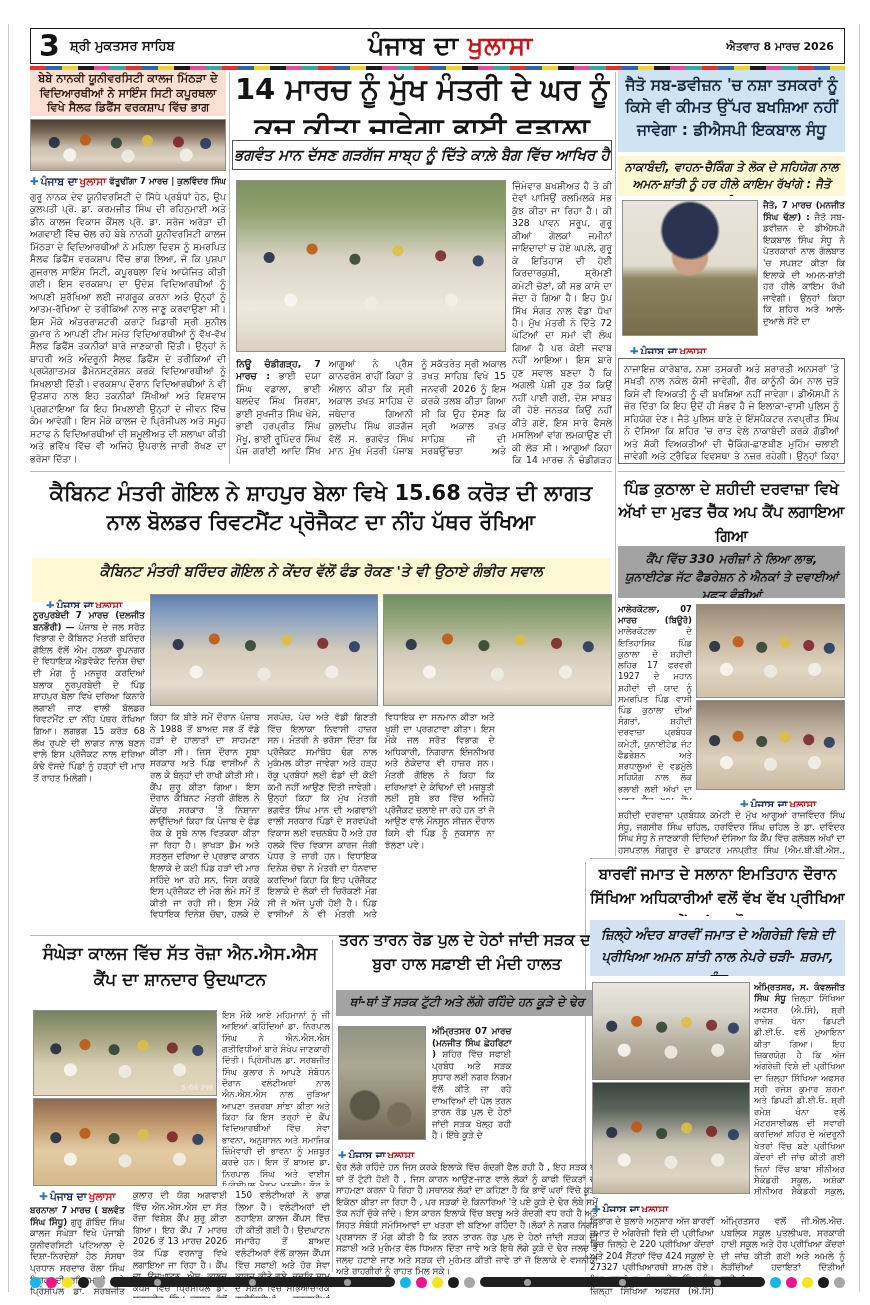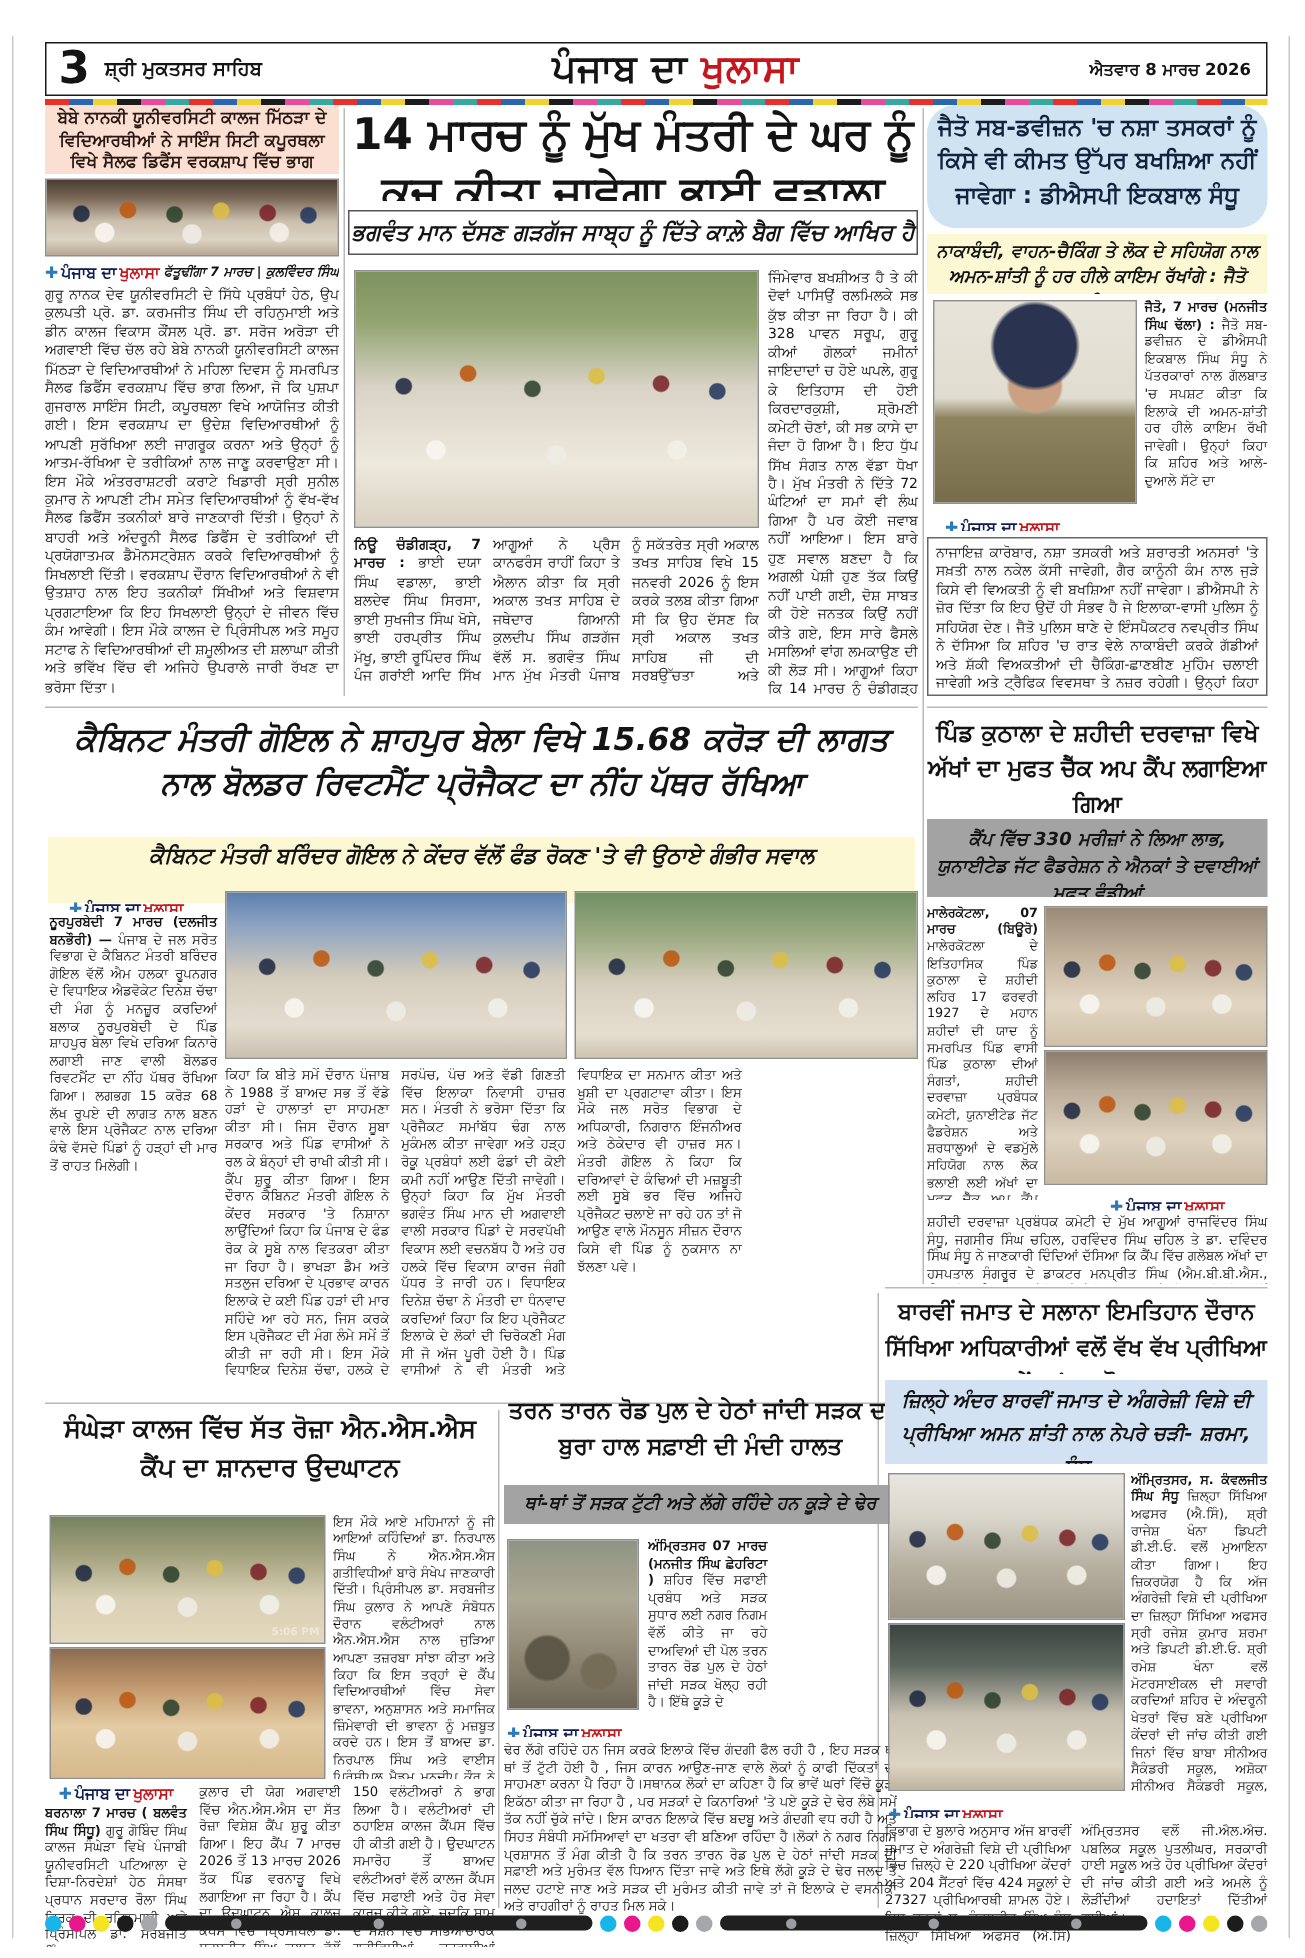--- a/index.html
+++ b/index.html
@@ -81,46 +81,46 @@
 <div class="vrule" style="left:332px;top:940px;height:332px;"></div>
 <div class="hrule" style="left:30px;top:471px;width:582px;"></div>
 <div class="hrule" style="left:618px;top:471px;width:227px;"></div>
 <div class="hrule" style="left:30px;top:935px;width:570px;"></div>
 <div class="hrule" style="left:590px;top:858px;width:255px;"></div>
 
 <div class="abs hl hl-pink ctr" style="left:30px;top:70px;width:196px;height:46px;font-size:11.3px;line-height:1.3;padding:2px 4px;">ਬੇਬੇ ਨਾਨਕੀ ਯੂਨੀਵਰਸਿਟੀ ਕਾਲਜ ਮਿੱਠੜਾ ਦੇ ਵਿਦਿਆਰਥੀਆਂ ਨੇ ਸਾਇੰਸ ਸਿਟੀ ਕਪੂਰਥਲਾ ਵਿਖੇ ਸੈਲਫ ਡਿਫੈਂਸ ਵਰਕਸ਼ਾਪ ਵਿੱਚ ਭਾਗ ਲਿਆ</div>
 <div class="photo" style="left:30px;top:119px;width:196px;height:52px;background:linear-gradient(180deg,#4a3c33 0%,#7c6a58 25%,#cbbfae 55%,#ddd3c2 80%,#b7a794 100%);"></div>
 <div class="abs" style="left:30px;top:174px;width:196px;height:15px;display:flex;justify-content:space-between;align-items:center;">
   <span class="tag"><span class="plus">✚</span><span class="dark">ਪੰਜਾਬ ਦਾ</span><span class="red">ਖੁਲਾਸਾ</span></span>
-  <span class="byl" style="font-size:8.6px;font-style:italic;">ਫੱਤੂਢੀਂਗਾ 7 ਮਾਰਚ | ਕੁਲਵਿੰਦਰ ਸਿੰਘ</span>
+  <span class="byl" style="font-size:8.6px;">ਫੱਤੂਢੀਂਗਾ 7 ਮਾਰਚ | ਕੁਲਵਿੰਦਰ ਸਿੰਘ</span>
 </div>
 <div class="abs j body-txt" style="left:30px;top:191px;width:196px;height:272px;">ਗੁਰੂ ਨਾਨਕ ਦੇਵ ਯੂਨੀਵਰਸਿਟੀ ਦੇ ਸਿੱਧੇ ਪ੍ਰਬੰਧਾਂ ਹੇਠ, ਉਪ ਕੁਲਪਤੀ ਪ੍ਰੋ. ਡਾ. ਕਰਮਜੀਤ ਸਿੰਘ ਦੀ ਰਹਿਨੁਮਾਈ ਅਤੇ ਡੀਨ ਕਾਲਜ ਵਿਕਾਸ ਕੌਂਸਲ ਪ੍ਰੋ. ਡਾ. ਸਰੋਜ ਅਰੋੜਾ ਦੀ ਅਗਵਾਈ ਵਿੱਚ ਚੱਲ ਰਹੇ ਬੇਬੇ ਨਾਨਕੀ ਯੂਨੀਵਰਸਿਟੀ ਕਾਲਜ ਮਿੱਠੜਾ ਦੇ ਵਿਦਿਆਰਥੀਆਂ ਨੇ ਮਹਿਲਾ ਦਿਵਸ ਨੂੰ ਸਮਰਪਿਤ ਸੈਲਫ ਡਿਫੈਂਸ ਵਰਕਸ਼ਾਪ ਵਿੱਚ ਭਾਗ ਲਿਆ, ਜੋ ਕਿ ਪੁਸ਼ਪਾ ਗੁਜਰਾਲ ਸਾਇੰਸ ਸਿਟੀ, ਕਪੂਰਥਲਾ ਵਿਖੇ ਆਯੋਜਿਤ ਕੀਤੀ ਗਈ। ਇਸ ਵਰਕਸ਼ਾਪ ਦਾ ਉਦੇਸ਼ ਵਿਦਿਆਰਥੀਆਂ ਨੂੰ ਆਪਣੀ ਸੁਰੱਖਿਆ ਲਈ ਜਾਗਰੂਕ ਕਰਨਾ ਅਤੇ ਉਨ੍ਹਾਂ ਨੂੰ ਆਤਮ-ਰੱਖਿਆ ਦੇ ਤਰੀਕਿਆਂ ਨਾਲ ਜਾਣੂ ਕਰਵਾਉਣਾ ਸੀ। ਇਸ ਮੌਕੇ ਅੰਤਰਰਾਸ਼ਟਰੀ ਕਰਾਟੇ ਖਿਡਾਰੀ ਸ੍ਰੀ ਸੁਨੀਲ ਕੁਮਾਰ ਨੇ ਆਪਣੀ ਟੀਮ ਸਮੇਤ ਵਿਦਿਆਰਥੀਆਂ ਨੂੰ ਵੱਖ-ਵੱਖ ਸੈਲਫ ਡਿਫੈਂਸ ਤਕਨੀਕਾਂ ਬਾਰੇ ਜਾਣਕਾਰੀ ਦਿੱਤੀ। ਉਨ੍ਹਾਂ ਨੇ ਬਾਹਰੀ ਅਤੇ ਅੰਦਰੂਨੀ ਸੈਲਫ ਡਿਫੈਂਸ ਦੇ ਤਰੀਕਿਆਂ ਦੀ ਪ੍ਰਯੋਗਾਤਮਕ ਡੈਮੋਨਸਟ੍ਰੇਸ਼ਨ ਕਰਕੇ ਵਿਦਿਆਰਥੀਆਂ ਨੂੰ ਸਿਖਲਾਈ ਦਿੱਤੀ। ਵਰਕਸ਼ਾਪ ਦੌਰਾਨ ਵਿਦਿਆਰਥੀਆਂ ਨੇ ਵੀ ਉਤਸ਼ਾਹ ਨਾਲ ਇਹ ਤਕਨੀਕਾਂ ਸਿੱਖੀਆਂ ਅਤੇ ਵਿਸ਼ਵਾਸ ਪ੍ਰਗਟਾਇਆ ਕਿ ਇਹ ਸਿਖਲਾਈ ਉਨ੍ਹਾਂ ਦੇ ਜੀਵਨ ਵਿੱਚ ਕੰਮ ਆਵੇਗੀ। ਇਸ ਮੌਕੇ ਕਾਲਜ ਦੇ ਪ੍ਰਿੰਸੀਪਲ ਅਤੇ ਸਮੂਹ ਸਟਾਫ ਨੇ ਵਿਦਿਆਰਥੀਆਂ ਦੀ ਸ਼ਮੂਲੀਅਤ ਦੀ ਸ਼ਲਾਘਾ ਕੀਤੀ ਅਤੇ ਭਵਿੱਖ ਵਿੱਚ ਵੀ ਅਜਿਹੇ ਉਪਰਾਲੇ ਜਾਰੀ ਰੱਖਣ ਦਾ ਭਰੋਸਾ ਦਿੱਤਾ।</div>
 
 <div class="abs hl ctr" style="left:232px;top:70px;width:380px;height:64px;font-size:29px;line-height:1.35;">14 ਮਾਰਚ ਨੂੰ ਮੁੱਖ ਮੰਤਰੀ ਦੇ ਘਰ ਨੂੰ ਕੂਚ ਕੀਤਾ ਜਾਵੇਗਾ ਭਾਈ ਵਡਾਲਾ ਭਾਈ ਖੋਸੇ ਭਾਈ ਸਿਰਸਾ</div>
 <div class="abs sub sub-box ctr" style="left:232px;top:140px;width:380px;height:30px;font-size:15px;line-height:28px;">ਭਗਵੰਤ ਮਾਨ ਦੱਸਣ ਗੜਗੱਜ ਸਾਬ੍ਹ ਨੂੰ ਦਿੱਤੇ ਕਾਲ਼ੇ ਬੈਗ ਵਿੱਚ ਆਖਿਰ ਹੈ ਕੀ ਸੀ</div>
 <div class="photo" style="left:236px;top:180px;width:270px;height:172px;background:linear-gradient(180deg,#7d925e 0%,#93a471 20%,#d8d3c5 45%,#eee9dd 75%,#d9d2c2 100%);"></div>
 <div class="abs j body-txt" style="left:512px;top:180px;width:100px;height:284px;">ਜਿੰਮੇਵਾਰ ਬਖਸ਼ੀਅਤ ਹੈ ਤੇ ਕੀ ਦੋਵਾਂ ਪਾਸਿਉਂ ਰਲਮਿਲਕੇ ਸਭ ਕੁੱਝ ਕੀਤਾ ਜਾ ਰਿਹਾ ਹੈ। ਕੀ 328 ਪਾਵਨ ਸਰੂਪ, ਗੁਰੂ ਕੀਆਂ ਗੋਲਕਾਂ ਜਮੀਨਾਂ ਜਾਇਦਾਦਾਂ ਚ ਹੋਏ ਘਪਲੇ, ਗੁਰੂ ਕੇ ਇਤਿਹਾਸ ਦੀ ਹੋਈ ਕਿਰਦਾਰਕੁਸ਼ੀ, ਸ਼੍ਰੋਮਣੀ ਕਮੇਟੀ ਚੋਣਾਂ, ਕੀ ਸਭ ਕਾਸੇ ਦਾ ਜੰਦਾ ਹੋ ਗਿਆ ਹੈ। ਇਹ ਧੁੱਪ ਸਿੱਖ ਸੰਗਤ ਨਾਲ ਵੱਡਾ ਧੋਖਾ ਹੈ। ਮੁੱਖ ਮੰਤਰੀ ਨੇ ਦਿੱਤੇ 72 ਘੰਟਿਆਂ ਦਾ ਸਮਾਂ ਵੀ ਲੰਘ ਗਿਆ ਹੈ ਪਰ ਕੋਈ ਜਵਾਬ ਨਹੀਂ ਆਇਆ। ਇਸ ਬਾਰੇ ਹੁਣ ਸਵਾਲ ਬਣਦਾ ਹੈ ਕਿ ਅਗਲੀ ਪੇਸ਼ੀ ਹੁਣ ਤੱਕ ਕਿਉਂ ਨਹੀਂ ਪਾਈ ਗਈ, ਦੋਸ਼ ਸਾਬਤ ਕੀ ਹੋਏ ਜਨਤਕ ਕਿਉਂ ਨਹੀਂ ਕੀਤੇ ਗਏ, ਇਸ ਸਾਰੇ ਫੈਸਲੇ ਮਸਲਿਆਂ ਵਾਂਗ ਲਮਕਾਉਣ ਦੀ ਕੀ ਲੋੜ ਸੀ। ਆਗੂਆਂ ਕਿਹਾ ਕਿ 14 ਮਾਰਚ ਨੂੰ ਚੰਡੀਗੜ੍ਹ ਵਿਖੇ ਮੁੱਖ ਮੰਤਰੀ ਦੇ ਘਰ ਵੱਲ ਸ਼ਾਂਤਮਈ ਕੂਚ ਕੀਤਾ ਜਾਵੇਗਾ ਅਤੇ ਸਮੂਹ ਸੰਗਤਾਂ ਨੂੰ ਇਸ ਵਿੱਚ ਸ਼ਾਮਲ ਹੋਣ ਦੀ ਅਪੀਲ ਕੀਤੀ ਗਈ।</div>
 <div class="abs j body-txt cols3" style="left:236px;top:358px;width:270px;height:106px;">
   <span class="byl">ਨਿਊ ਚੰਡੀਗੜ੍ਹ, 7 ਮਾਰਚ :</span>
   <span>ਭਾਈ ਦਯਾ ਸਿੰਘ ਵਡਾਲਾ, ਭਾਈ ਬਲਦੇਵ ਸਿੰਘ ਸਿਰਸਾ, ਭਾਈ ਸੁਖਜੀਤ ਸਿੰਘ ਖੋਸੇ, ਭਾਈ ਹਰਪ੍ਰੀਤ ਸਿੰਘ ਮੱਖੂ, ਭਾਈ ਰੂਪਿੰਦਰ ਸਿੰਘ ਪੰਜ ਗਰਾਂਈ ਆਦਿ ਸਿੱਖ ਆਗੂਆਂ ਨੇ ਪ੍ਰੈਸ ਕਾਨਫਰੰਸ ਰਾਹੀਂ ਕਿਹਾ ਤੇ ਐਲਾਨ ਕੀਤਾ ਕਿ ਸ੍ਰੀ ਅਕਾਲ ਤਖਤ ਸਾਹਿਬ ਦੇ ਜਥੇਦਾਰ ਗਿਆਨੀ ਕੁਲਦੀਪ ਸਿੰਘ ਗੜਗੱਜ ਵੱਲੋਂ ਸ. ਭਗਵੰਤ ਸਿੰਘ ਮਾਨ ਮੁੱਖ ਮੰਤਰੀ ਪੰਜਾਬ ਨੂੰ ਸਕੱਤਰੇਤ ਸ੍ਰੀ ਅਕਾਲ ਤਖਤ ਸਾਹਿਬ ਵਿਖੇ 15 ਜਨਵਰੀ 2026 ਨੂੰ ਇਸ ਕਰਕੇ ਤਲਬ ਕੀਤਾ ਗਿਆ ਸੀ ਕਿ ਉਹ ਦੱਸਣ ਕਿ ਸ੍ਰੀ ਅਕਾਲ ਤਖਤ ਸਾਹਿਬ ਜੀ ਦੀ ਸਰਬਉੱਚਤਾ ਅਤੇ ਦਸਵੰਧ ਗੁਰੂ ਕੀ ਗੋਲਕ ਵਿਰੁੱਧ ਇਤਰਾਜ਼ਯੋਗ ਟਿੱਪਣੀਆਂ ਕਰਕੇ ਸਿੱਖ ਭਾਵਨਾਵਾਂ ਨੂੰ ਠੇਸ ਕਿਉਂ ਮਾਰੀ। ਜਿਸ ਦਾ ਸਪਸ਼ਟੀਕਰਨ ਦਿੰਦਿਆਂ ਮੁੱਖ ਮੰਤਰੀ ਨੇ ਇੱਕ ਕਾਲ਼ੇ ਬੈਗ ਚ ਦਸਤਾਵੇਜ਼ ਵੀ ਪੇਸ਼ ਕੀਤੇ ਸਨ।</span>
 </div>
 
-<div class="abs hl hl-blue ctr" style="left:618px;top:70px;width:227px;height:82px;font-size:15.5px;line-height:1.45;padding:4px 4px;border-radius:19px;">ਜੈਤੋ ਸਬ-ਡਵੀਜ਼ਨ 'ਚ ਨਸ਼ਾ ਤਸਕਰਾਂ ਨੂੰ ਕਿਸੇ ਵੀ ਕੀਮਤ ਉੱਪਰ ਬਖਸ਼ਿਆ ਨਹੀਂ ਜਾਵੇਗਾ : ਡੀਐਸਪੀ ਇਕਬਾਲ ਸੰਧੂ</div>
+<div class="abs hl hl-blue ctr" style="left:618px;top:70px;width:227px;height:82px;font-size:15.5px;line-height:1.45;padding:4px 4px;">ਜੈਤੋ ਸਬ-ਡਵੀਜ਼ਨ 'ਚ ਨਸ਼ਾ ਤਸਕਰਾਂ ਨੂੰ ਕਿਸੇ ਵੀ ਕੀਮਤ ਉੱਪਰ ਬਖਸ਼ਿਆ ਨਹੀਂ ਜਾਵੇਗਾ : ਡੀਐਸਪੀ ਇਕਬਾਲ ਸੰਧੂ</div>
 <div class="abs sub sub-yellow ctr" style="left:618px;top:156px;width:227px;height:40px;font-size:11.8px;line-height:1.45;padding:3px 4px;">ਨਾਕਾਬੰਦੀ, ਵਾਹਨ-ਚੈਕਿੰਗ ਤੇ ਲੋਕ ਦੇ ਸਹਿਯੋਗ ਨਾਲ ਅਮਨ-ਸ਼ਾਂਤੀ ਨੂੰ ਹਰ ਹੀਲੇ ਕਾਇਮ ਰੱਖਾਂਗੇ : ਜੈਤੋ ਪੁਲਿਸ</div>
 <div class="photo plain" style="left:622px;top:200px;width:136px;height:136px;background:radial-gradient(circle 30px at 50% 22%, #2a3350 0 27px, transparent 30px),radial-gradient(circle 19px at 50% 42%, #caa183 0 17px, transparent 19px),linear-gradient(180deg,#e8e4da 0%,#e0dccf 48%,#8d835f 58%,#776d4b 100%);"></div>
 <div class="abs j body-sm" style="left:763px;top:200px;width:82px;height:140px;">
   <span class="byl">ਜੈਤੋ, 7 ਮਾਰਚ (ਮਨਜੀਤ ਸਿੰਘ ਢੱਲਾ) :</span>
   <span>ਜੈਤੋ ਸਬ-ਡਵੀਜ਼ਨ ਦੇ ਡੀਐਸਪੀ ਇਕਬਾਲ ਸਿੰਘ ਸੰਧੂ ਨੇ ਪੱਤਰਕਾਰਾਂ ਨਾਲ ਗੱਲਬਾਤ 'ਚ ਸਪਸ਼ਟ ਕੀਤਾ ਕਿ ਇਲਾਕੇ ਦੀ ਅਮਨ-ਸ਼ਾਂਤੀ ਹਰ ਹੀਲੇ ਕਾਇਮ ਰੱਖੀ ਜਾਵੇਗੀ। ਉਨ੍ਹਾਂ ਕਿਹਾ ਕਿ ਸ਼ਹਿਰ ਅਤੇ ਆਲੇ-ਦੁਆਲੇ ਸੱਟੇ ਦਾ</span>
 </div>
 <div class="abs" style="left:630px;top:340px;width:130px;height:14px;">
   <span class="tag"><span class="plus">✚</span><span class="dark">ਪੰਜਾਬ ਦਾ</span><span class="red">ਖੁਲਾਸਾ</span></span>
 </div>
 <div class="abs j body-txt" style="left:618px;top:358px;width:227px;height:106px;border:1px solid #666;padding:4px 5px;">ਨਾਜਾਇਜ਼ ਕਾਰੋਬਾਰ, ਨਸ਼ਾ ਤਸਕਰੀ ਅਤੇ ਸ਼ਰਾਰਤੀ ਅਨਸਰਾਂ 'ਤੇ ਸਖ਼ਤੀ ਨਾਲ ਨਕੇਲ ਕੱਸੀ ਜਾਵੇਗੀ, ਗੈਰ ਕਾਨੂੰਨੀ ਕੰਮ ਨਾਲ ਜੁੜੇ ਕਿਸੇ ਵੀ ਵਿਅਕਤੀ ਨੂੰ ਵੀ ਬਖਸ਼ਿਆ ਨਹੀਂ ਜਾਵੇਗਾ। ਡੀਐਸਪੀ ਨੇ ਜ਼ੋਰ ਦਿੱਤਾ ਕਿ ਇਹ ਉਦੋਂ ਹੀ ਸੰਭਵ ਹੈ ਜੇ ਇਲਾਕਾ-ਵਾਸੀ ਪੁਲਿਸ ਨੂੰ ਸਹਿਯੋਗ ਦੇਣ। ਜੈਤੋ ਪੁਲਿਸ ਥਾਣੇ ਦੇ ਇੰਸਪੈਕਟਰ ਨਵਪ੍ਰੀਤ ਸਿੰਘ ਨੇ ਦੱਸਿਆ ਕਿ ਸ਼ਹਿਰ 'ਚ ਰਾਤ ਵੇਲੇ ਨਾਕਾਬੰਦੀ ਕਰਕੇ ਗੱਡੀਆਂ ਅਤੇ ਸ਼ੱਕੀ ਵਿਅਕਤੀਆਂ ਦੀ ਚੈਕਿੰਗ-ਛਾਣਬੀਣ ਮੁਹਿੰਮ ਚਲਾਈ ਜਾਵੇਗੀ ਅਤੇ ਟ੍ਰੈਫਿਕ ਵਿਵਸਥਾ ਤੇ ਨਜ਼ਰ ਰਹੇਗੀ। ਉਨ੍ਹਾਂ ਕਿਹਾ ਕਿ ਪੁਲਿਸ ਵੱਲੋਂ ਡਿਊਟੀ ਪੂਰੀ ਇਮਾਨਦਾਰੀ ਨਾਲ ਨਿਭਾਉਣ ਦਾ ਭਰੋਸਾ ਦਿੱਤਾ ਗਿਆ ਤਾਂਕਿ ਜੈਤੋ 'ਚ ਸ਼ਾਂਤੀ-ਵਿਵਸਥਾ ਬਰਕਰਾਰ ਰਹੇ। ਇਸ ਮੌਕੇ ਡੀਐਸਪੀ ਦਫ਼ਤਰ ਦੇ ਰੀਡਰ ਹਰਿੰਦਰ ਸਿੰਘ ਸੰਧੂ, ਰੀਡਰ ਸੁਖਪ੍ਰੀਤ ਸਿੰਘ ਬੈਨਾ, ਥਾਣਾ ਜੈਤੋ ਦੇ ਮੁੱਖ ਮੁਨਸ਼ੀ ਅਵਤਾਰ ਸਿੰਘ ਚਹਿਲ, ਸਹਾਇਕ ਮੁਨਸ਼ੀ ਮਨਪ੍ਰੀਤ ਸਿੰਘ ਆਦਿ ਹਾਜ਼ਰ ਸਨ।</div>
 
-<div class="abs hl ctr" style="left:32px;top:479px;width:578px;height:74px;font-size:21px;line-height:1.4;font-style:italic;">ਕੈਬਿਨਟ ਮੰਤਰੀ ਗੋਇਲ ਨੇ ਸ਼ਾਹਪੁਰ ਬੇਲਾ ਵਿਖੇ 15.68 ਕਰੋੜ ਦੀ ਲਾਗਤ ਨਾਲ ਬੋਲਡਰ ਰਿਵਟਮੈਂਟ ਪ੍ਰੋਜੈਕਟ ਦਾ ਨੀਂਹ ਪੱਥਰ ਰੱਖਿਆ</div>
+<div class="abs hl ctr" style="left:32px;top:479px;width:578px;height:74px;font-size:21px;line-height:1.4;">ਕੈਬਿਨਟ ਮੰਤਰੀ ਗੋਇਲ ਨੇ ਸ਼ਾਹਪੁਰ ਬੇਲਾ ਵਿਖੇ 15.68 ਕਰੋੜ ਦੀ ਲਾਗਤ ਨਾਲ ਬੋਲਡਰ ਰਿਵਟਮੈਂਟ ਪ੍ਰੋਜੈਕਟ ਦਾ ਨੀਂਹ ਪੱਥਰ ਰੱਖਿਆ</div>
 <div class="abs sub sub-yellow ctr" style="left:32px;top:558px;width:578px;height:44px;font-size:14.5px;line-height:26px;">ਕੈਬਿਨਟ ਮੰਤਰੀ ਬਰਿੰਦਰ ਗੋਇਲ ਨੇ ਕੇਂਦਰ ਵੱਲੋਂ ਫੰਡ ਰੋਕਣ 'ਤੇ ਵੀ ਉਠਾਏ ਗੰਭੀਰ ਸਵਾਲ</div>
 <div class="abs" style="left:46px;top:594px;width:110px;height:14px;">
   <span class="tag"><span class="plus">✚</span><span class="dark">ਪੰਜਾਬ ਦਾ</span><span class="red">ਖੁਲਾਸਾ</span></span>
 </div>
 <div class="abs j body-sm" style="left:33px;top:610px;width:112px;height:322px;">
   <span class="byl">ਨੂਰਪੁਰਬੇਦੀ 7 ਮਾਰਚ (ਦਲਜੀਤ ਬਨਭੌਰੀ) —</span>
   <span>ਪੰਜਾਬ ਦੇ ਜਲ ਸਰੋਤ ਵਿਭਾਗ ਦੇ ਕੈਬਿਨਟ ਮੰਤਰੀ ਬਰਿੰਦਰ ਗੋਇਲ ਵੱਲੋਂ ਐਮ ਹਲਕਾ ਰੂਪਨਗਰ ਦੇ ਵਿਧਾਇਕ ਐਡਵੋਕੇਟ ਦਿਨੇਸ਼ ਚੱਢਾ ਦੀ ਮੰਗ ਨੂੰ ਮਨਜ਼ੂਰ ਕਰਦਿਆਂ ਬਲਾਕ ਨੂਰਪੁਰਬੇਦੀ ਦੇ ਪਿੰਡ ਸ਼ਾਹਪੁਰ ਬੇਲਾ ਵਿਖੇ ਦਰਿਆ ਕਿਨਾਰੇ ਲਗਾਈ ਜਾਣ ਵਾਲੀ ਬੋਲਡਰ ਰਿਵਟਮੈਂਟ ਦਾ ਨੀਂਹ ਪੱਥਰ ਰੱਖਿਆ ਗਿਆ। ਲਗਭਗ 15 ਕਰੋੜ 68 ਲੱਖ ਰੁਪਏ ਦੀ ਲਾਗਤ ਨਾਲ ਬਣਨ ਵਾਲੇ ਇਸ ਪ੍ਰੋਜੈਕਟ ਨਾਲ ਦਰਿਆ ਕੰਢੇ ਵੱਸਦੇ ਪਿੰਡਾਂ ਨੂੰ ਹੜ੍ਹਾਂ ਦੀ ਮਾਰ ਤੋਂ ਰਾਹਤ ਮਿਲੇਗੀ।</span>
 </div>
 <div class="photo" style="left:150px;top:594px;width:228px;height:112px;background:linear-gradient(180deg,#5d7fae 0%,#87a0c0 18%,#d3cbbb 50%,#e4ddcf 80%,#c9c0ae 100%);"></div>
 <div class="photo" style="left:383px;top:594px;width:229px;height:112px;background:linear-gradient(180deg,#6f8f63 0%,#9aa97f 25%,#d6cebd 55%,#e6dfd0 85%,#cdc4b2 100%);"></div>

